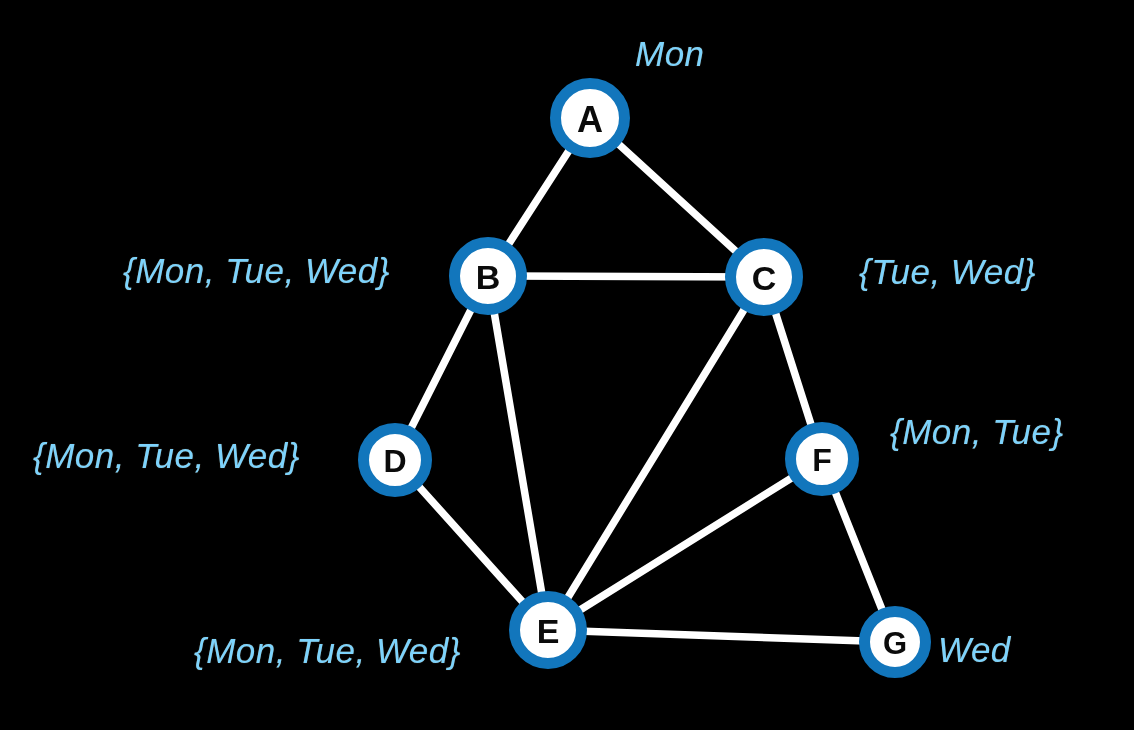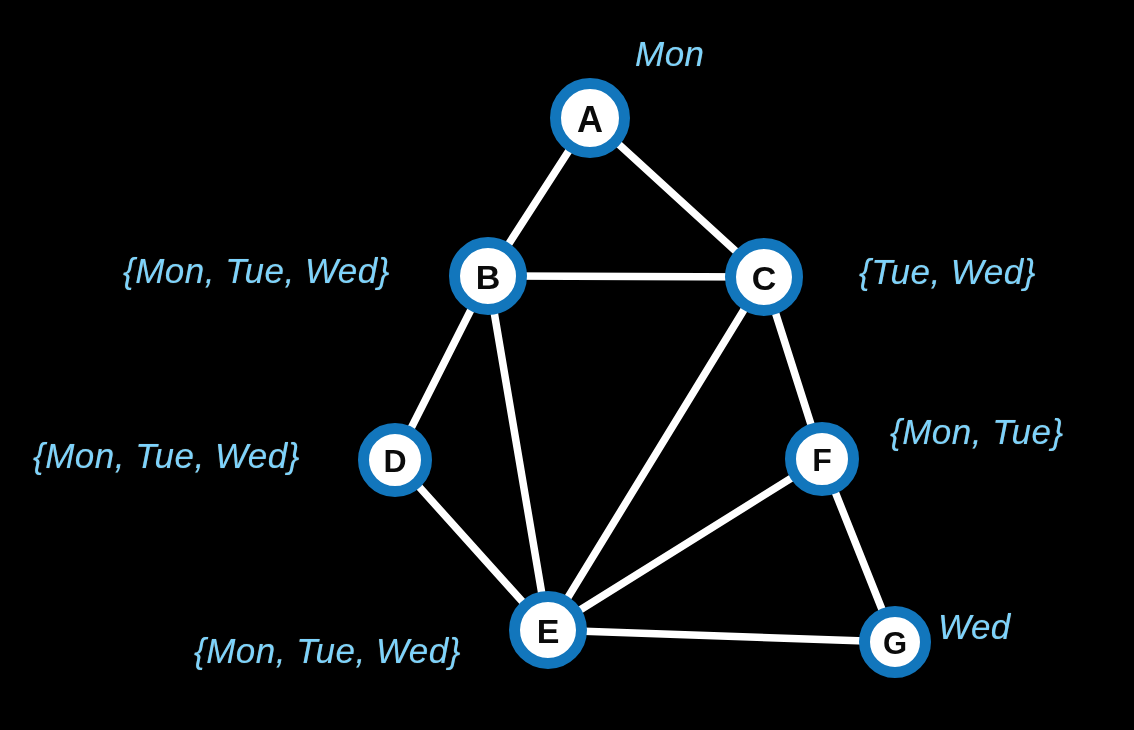--- a/index.html
+++ b/index.html
@@ -52,21 +52,21 @@
     white-space: nowrap;
     letter-spacing: 0.5px;
     text-shadow: 0 0 1px rgba(200,160,110,0.55);
   }
   .lbl-A { left: 635px; top: 36px; }
   .lbl-B { left: 123px; top: 253px; text-align: right; }
   .lbl-C { left: 827px; top: 254px; margin-left: 32px; }
   .lbl-D { left: 33px; top: 438px; }
   .lbl-F { left: 890px; top: 414px; }
   .lbl-E { left: 194px; top: 633px; }
-  .lbl-G { left: 938px; top: 609px; }
+  .lbl-G { left: 938px; top: 632px; }
 </style>
 </head>
 <body>
 
 <div id="stage">
 
   <svg id="graph-svg" viewBox="0 0 1134 730" xmlns="http://www.w3.org/2000/svg">
     <g id="edge-layer">
         <line x1="590" y1="118" x2="488" y2="276" class="edge-line" stroke="#ffffff"></line>
         <line x1="590" y1="118" x2="764" y2="277" class="edge-line" stroke="#ffffff"></line>

